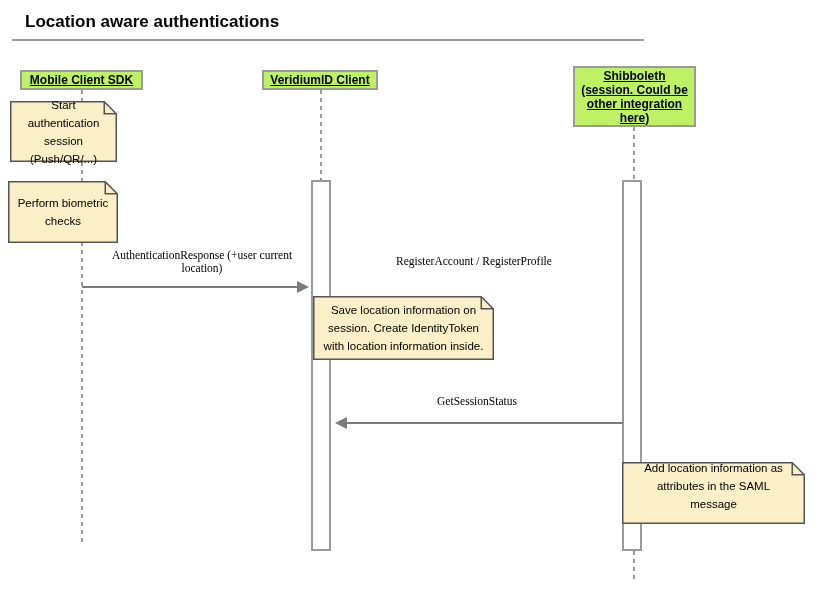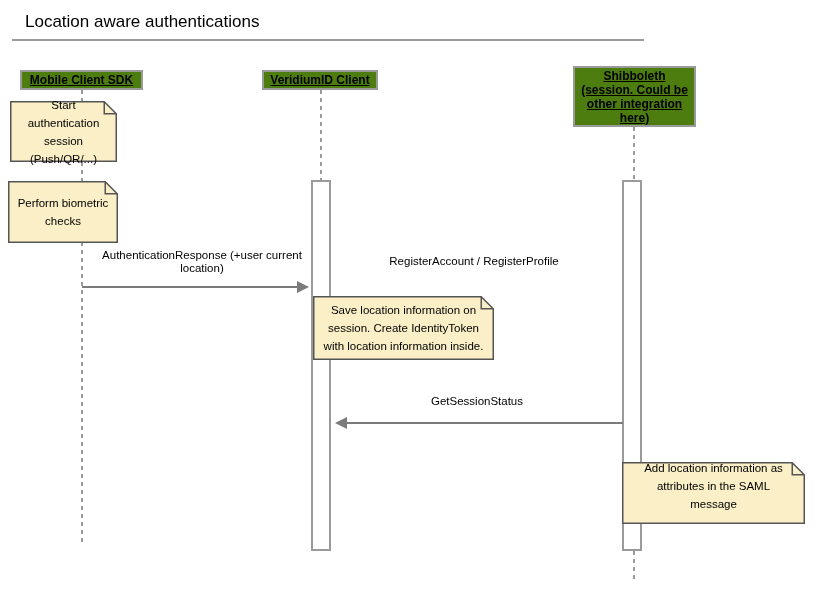--- a/index.html
+++ b/index.html
@@ -4,26 +4,26 @@
 <style>
   html,body{margin:0;padding:0;}
   body{
     width:822px;height:602px;position:relative;background:#ffffff;
     font-family:"Liberation Sans", sans-serif;color:#000;overflow:hidden;
   }
   .abs{position:absolute;}
   .preline{white-space:pre-line;}
 
   
-  #title{left:25px;top:12px;font-size:17px;color:#000;}
+  #title{left:25px;top:12px;font-size:17px;color:#000;font-weight:bold;}
   #title-rule{left:12px;top:39px;width:632px;height:2px;background:#9a9a9a;}
 
   
   .participant{
-    box-sizing:border-box;background:#4d7c0f;border:2px solid #9a9a9a;
+    box-sizing:border-box;background:#bef264;border:2px solid #9a9a9a;
     display:flex;align-items:center;justify-content:center;text-align:center;
     font-size:12px;font-weight:bold;line-height:14px;z-index:5;
   }
   .participant span{text-decoration:underline;}
   #p1{left:20px;top:70px;width:123px;height:20px;}
   #p2{left:262px;top:70px;width:116px;height:20px;}
   #p3{left:573px;top:66px;width:123px;height:61px;}
 
   
   .lifeline{
@@ -51,21 +51,21 @@
     display:flex;align-items:center;justify-content:center;text-align:center;
     font-size:11.5px;line-height:18px;padding:0 2px;box-sizing:border-box;
   }
   #n1{left:10px;top:101px;width:107px;height:61px;}
   #n2{left:8px;top:181px;width:110px;height:62px;border-radius:15px;}
   #n3{left:313px;top:296px;width:181px;height:64px;}
   #n4{left:622px;top:462px;width:183px;height:48px;}
 
   
   .msg-label{
-    font-size:11.5px;line-height:13px;text-align:center;z-index:4;color:#000;
+    font-size:11.5px;line-height:13px;text-align:center;z-index:4;color:#000;font-family:Liberation Serif, serif;
   }
   #m1-label{left:87px;top:249px;width:230px;}
   #m2-label{left:354px;top:255px;width:240px;}
   #m3-label{left:357px;top:395px;width:240px;}
 
   .msg-line{height:2px;background:#7b7b7b;z-index:3;}
   #m1-line{left:82px;top:286px;width:215px;}
   #m3-line{left:347px;top:422px;width:276px;}
 
   .arrowhead{width:0;height:0;z-index:3;}

